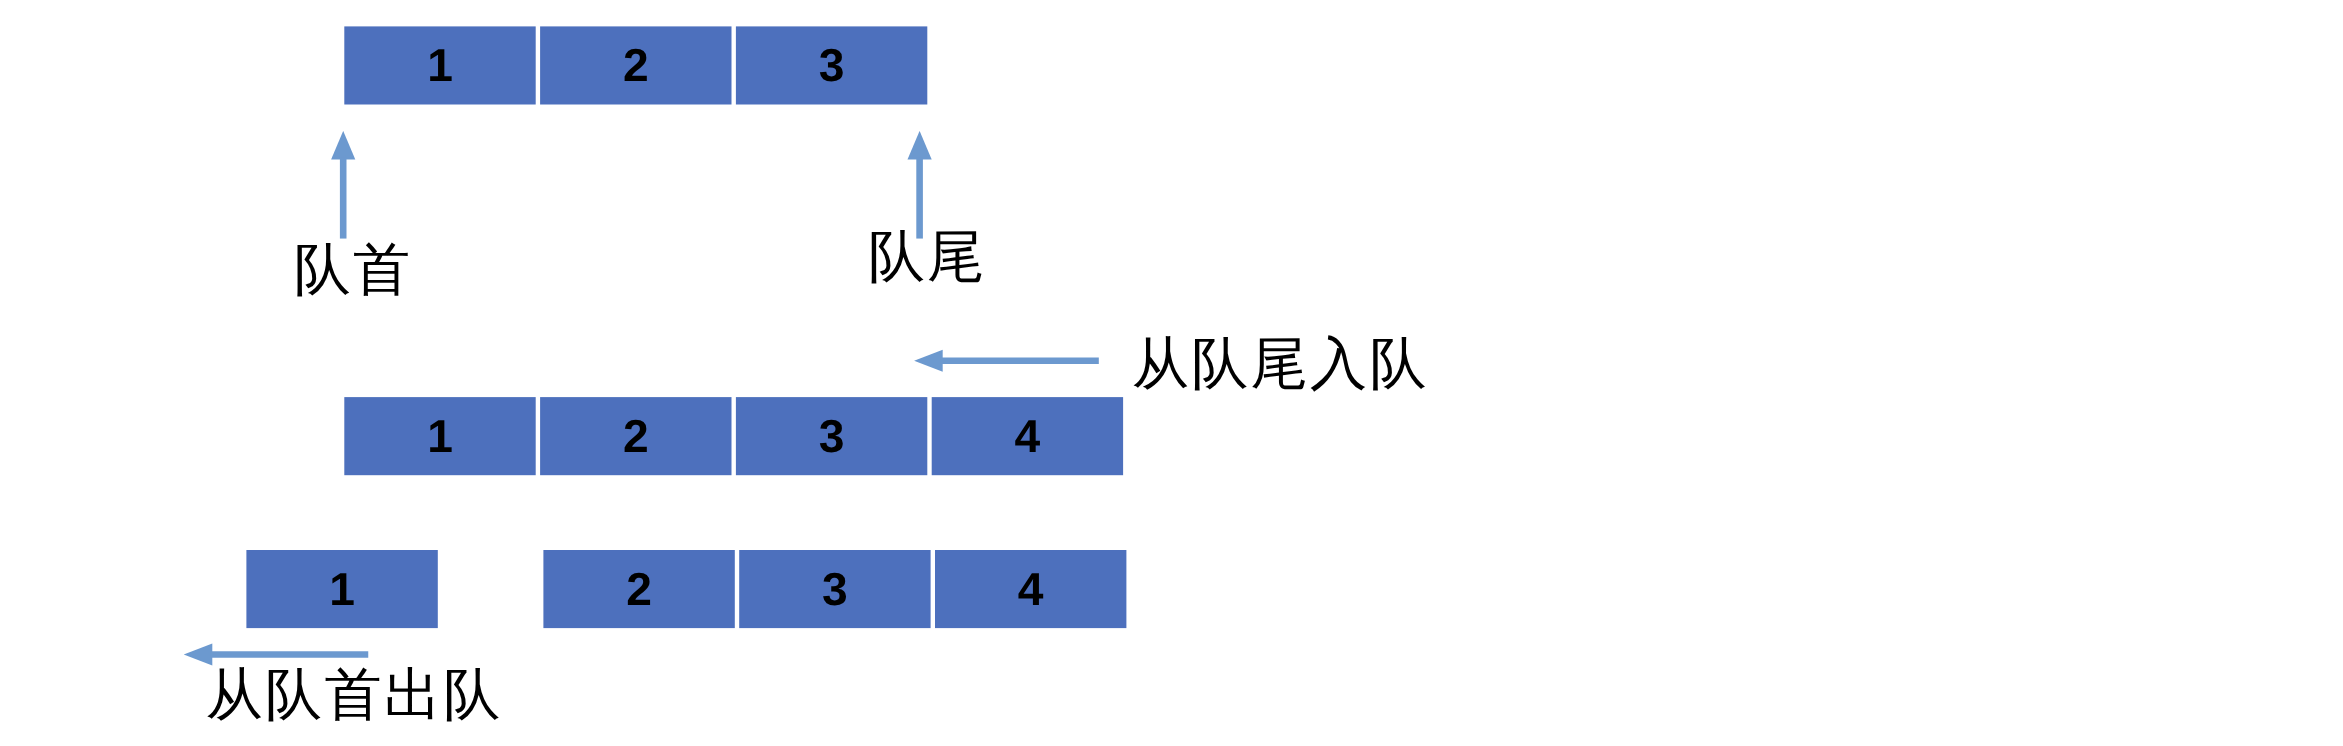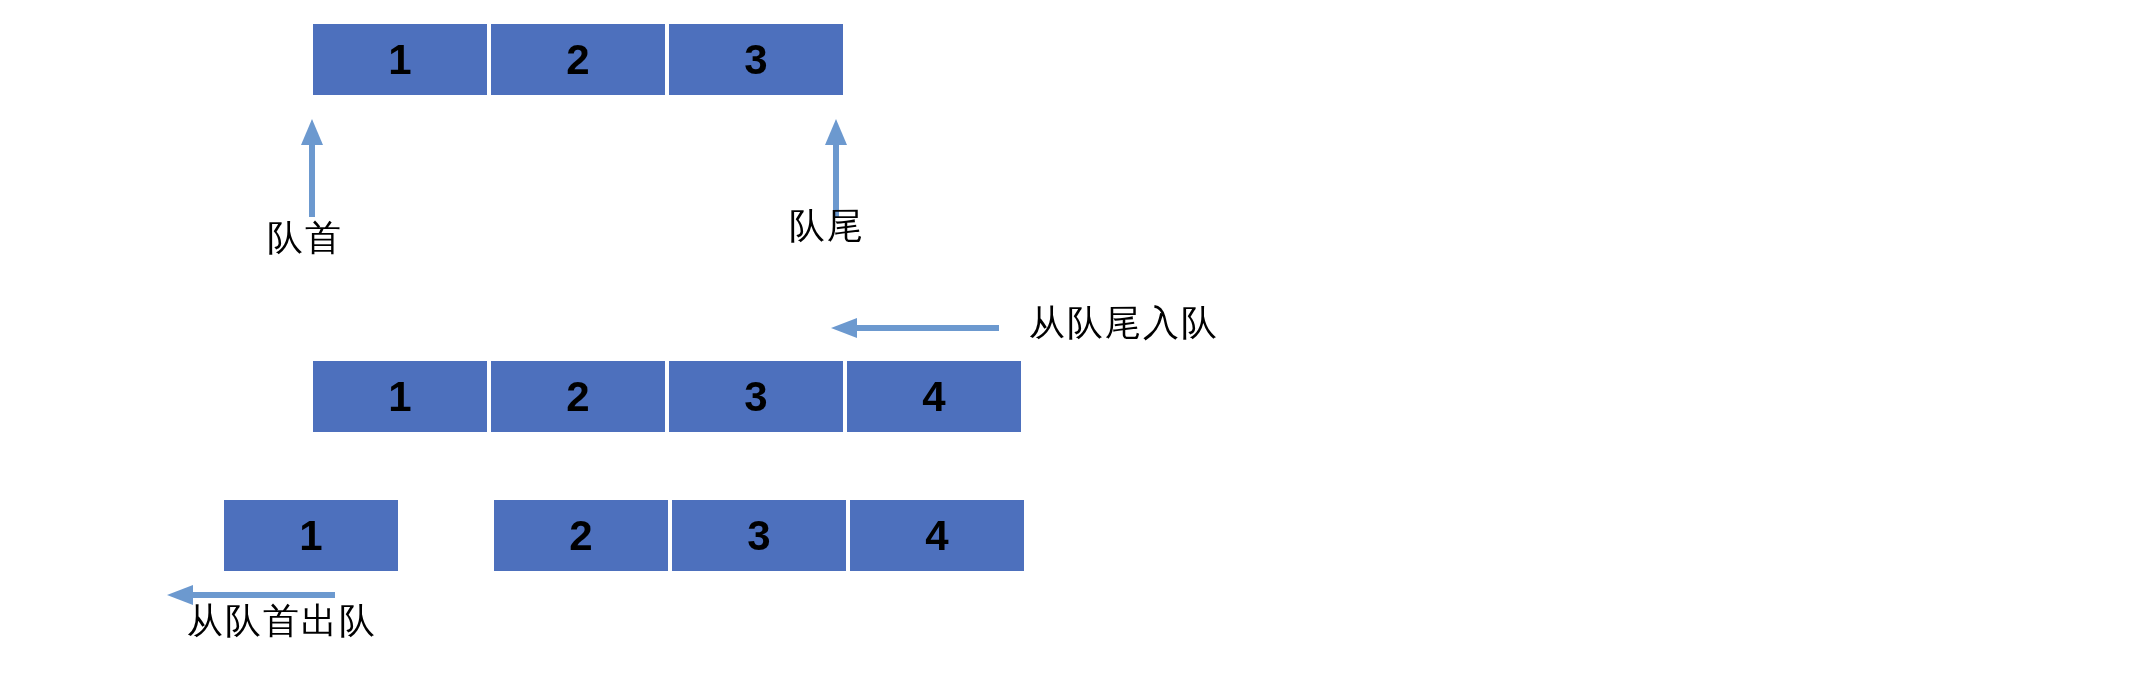--- a/index.html
+++ b/index.html
@@ -26,21 +26,21 @@
     display: flex;
     align-items: center;
     justify-content: center;
     font-size: 42px;
     font-weight: bold;
     line-height: 1;
   }
 
   .cjk-label {
     position: absolute;
-    font-size: 36px;
+    font-size: 52px;
     line-height: 1.1;
     letter-spacing: 2px;
     white-space: nowrap;
   }
 
   .arrow-svg {
     position: absolute;
     display: block;
   }
 </style>
@@ -91,15 +91,15 @@
     <div class="cell" style="background-color: rgb(77, 112, 189);">2</div>
     <div class="cell" style="background-color: rgb(77, 112, 189);">3</div>
     <div class="cell" style="background-color: rgb(77, 112, 189);">4</div>
   </div>
 
   <svg class="arrow-svg" style="left:167px; top:584px;" width="168" height="22" viewBox="0 0 168 22">
     <polygon points="0,11 26,1 26,21" fill="#6C99CF"></polygon>
     <line x1="24" y1="11" x2="168" y2="11" stroke-width="6" stroke="#6C99CF"></line>
   </svg>
 
-  <div class="cjk-label" style="left: 187px; top: 604px; color: rgb(0, 0, 0); font-family: Liberation Mono, monospace;">从队首出队</div>
+  <div class="cjk-label" style="left: 187px; top: 604px; color: rgb(0, 0, 0);">从队首出队</div>
 
 </div>
 
 </body></html>

